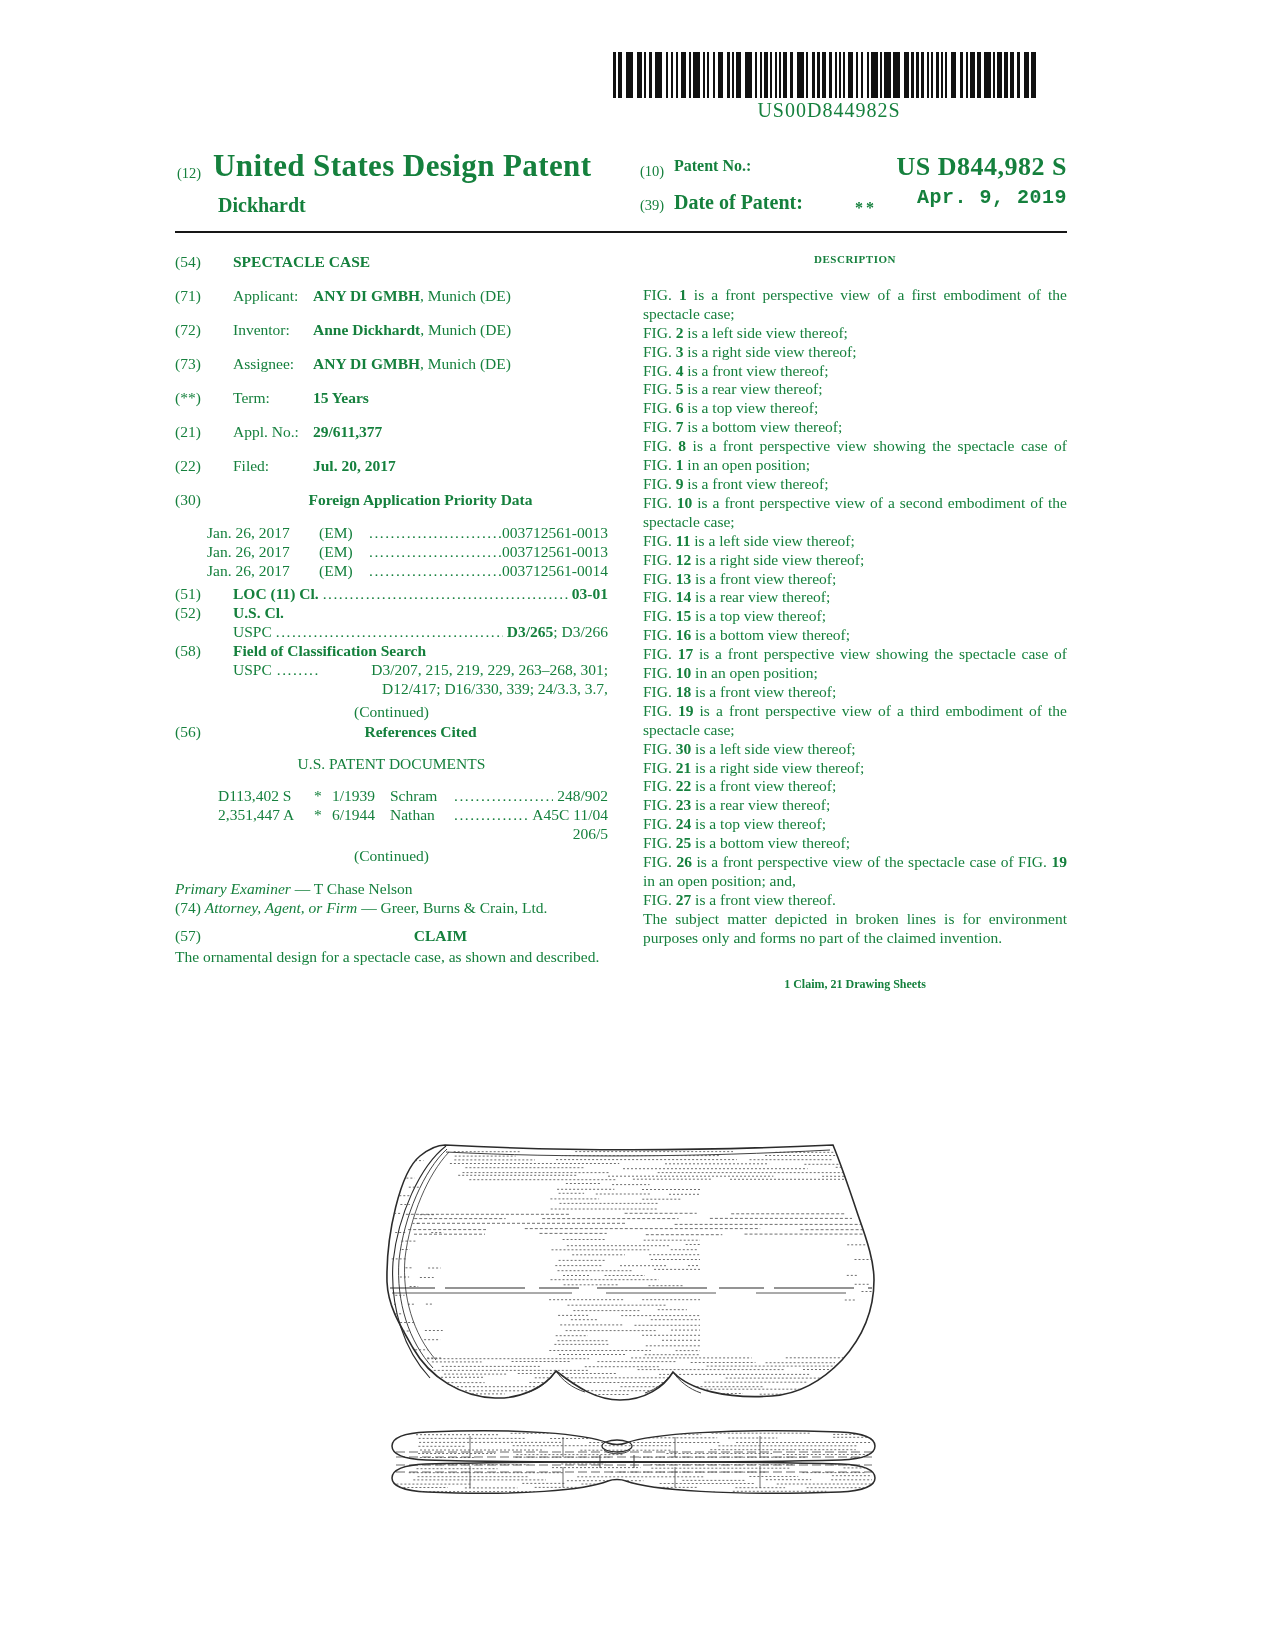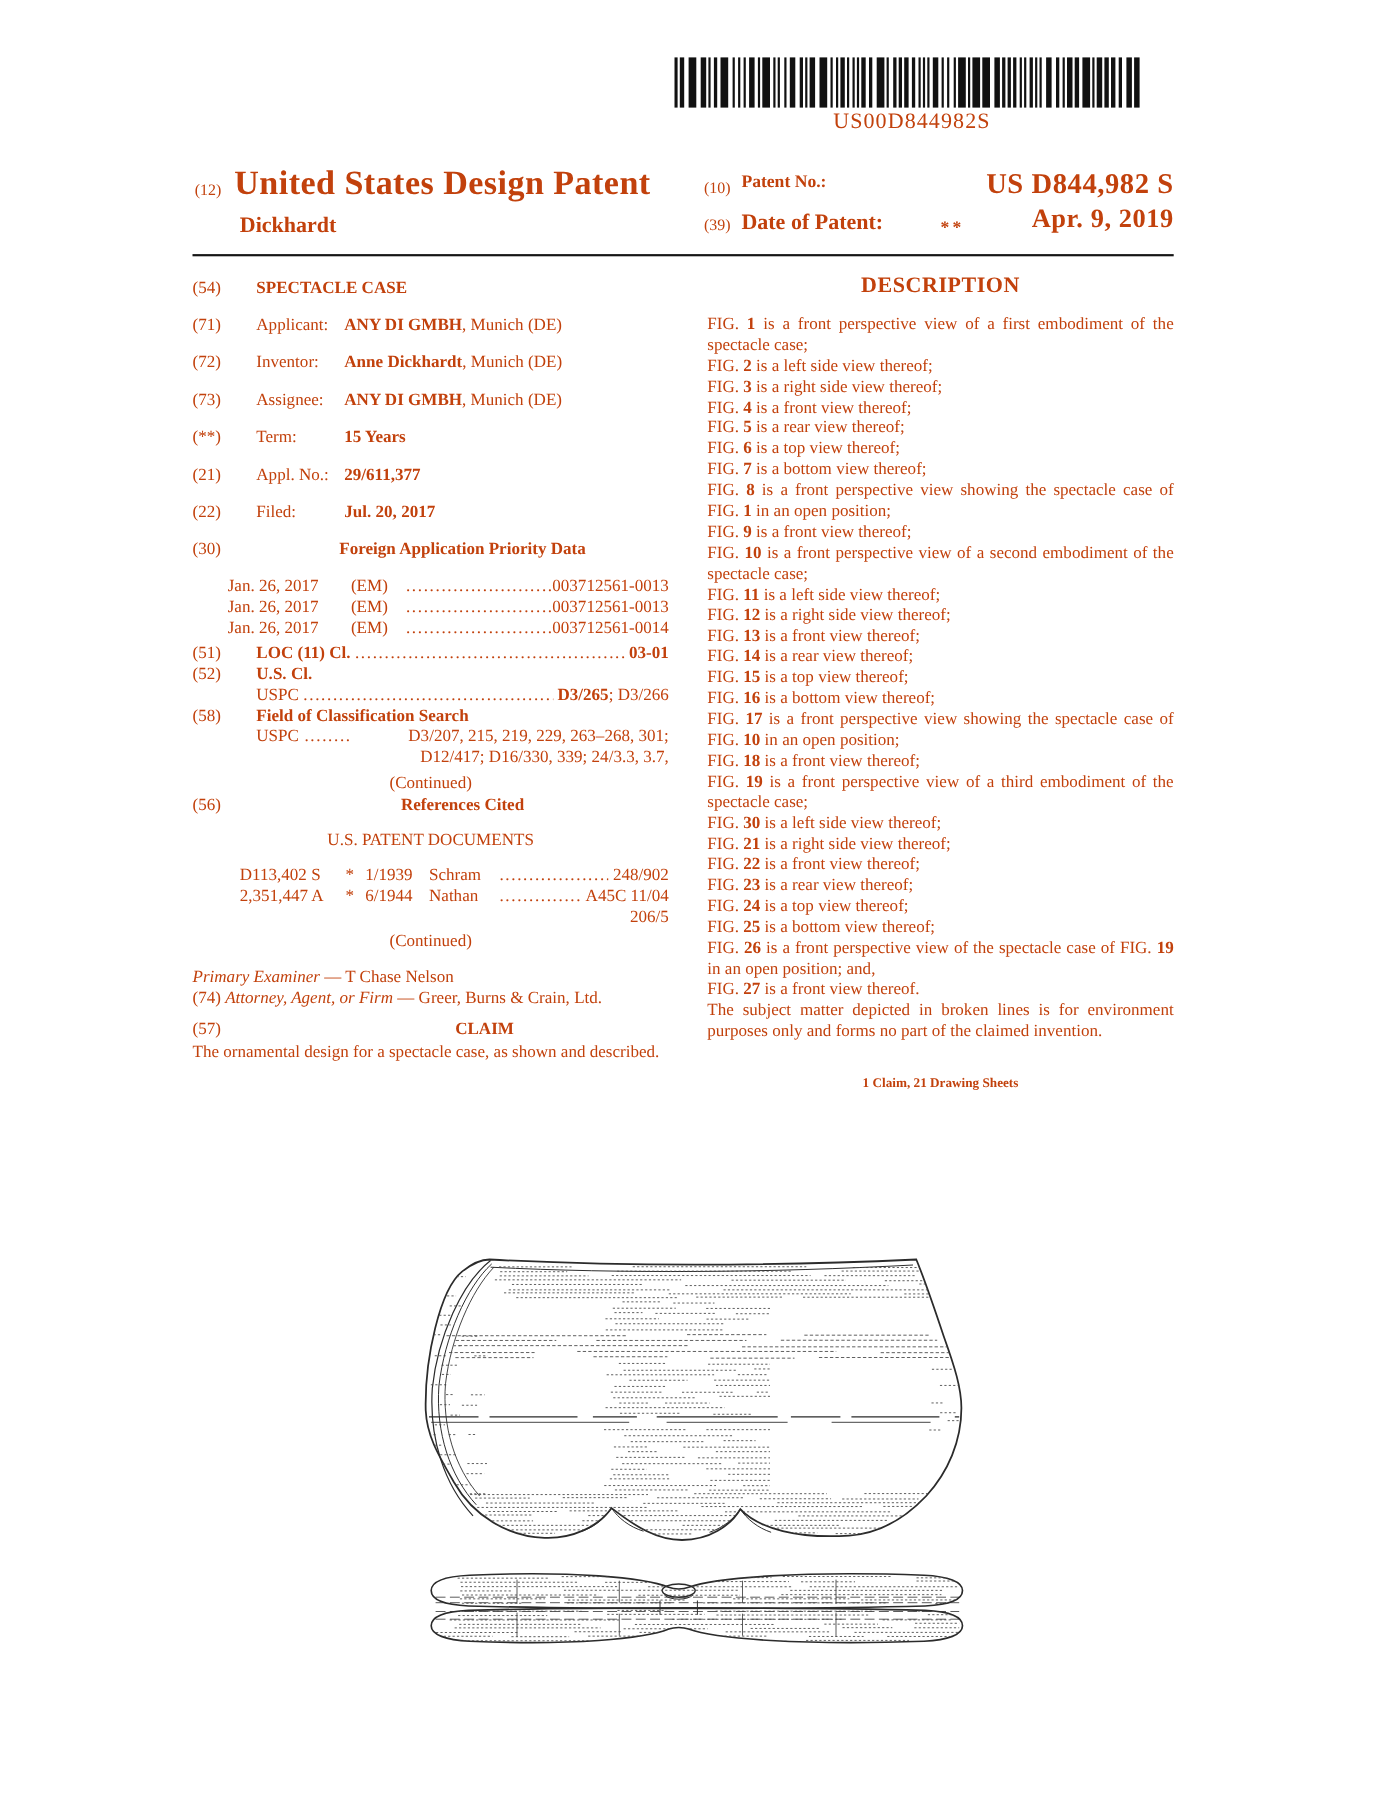--- a/index.html
+++ b/index.html
@@ -1,33 +1,33 @@
 <!DOCTYPE html>
 <html><head>
 <meta charset="utf-8">
 <style>
   html,body{margin:0;padding:0;background:#e8e8e8;}
   .page{position:relative;width:1268px;height:1641px;background:#ffffff;margin:0 auto;
-        font-family:"Liberation Serif","DejaVu Serif",serif;color:#c2410c;overflow:hidden;}
+        font-family:"Liberation Serif","DejaVu Serif",serif;color:#15803d;overflow:hidden;}
   .b{font-weight:bold;}
   .i{font-style:italic;}
   
   .barcode-wrap{position:absolute;left:613px;top:52px;width:432px;text-align:center;}
   .barcode-text{font-size:20px;letter-spacing:1px;margin-top:1px;}
   
   .inid{font-size:14.5px;}
   .h-title{position:absolute;left:213px;top:148px;font-size:31px;font-weight:bold;letter-spacing:0.4px;white-space:nowrap;}
   .h-surname{position:absolute;left:218px;top:194px;font-size:20px;font-weight:bold;}
   .h-inid12{position:absolute;left:177px;top:165px;}
   .h-inid10{position:absolute;left:640px;top:163px;}
   .h-inid45{position:absolute;left:640px;top:197px;}
   .h-pno-label{position:absolute;left:674px;top:157px;font-size:16px;font-weight:bold;}
   .h-date-label{position:absolute;left:674px;top:191px;font-size:20px;font-weight:bold;}
   .h-pno-value{position:absolute;right:201px;top:152px;font-size:26px;font-weight:bold;letter-spacing:0.5px;}
-  .h-date-value{position:absolute;right:201px;top:186px;font-size:24px;font-weight:bold;letter-spacing:0.5px;}
+  .h-date-value{position:absolute;right:201px;top:186px;font-size:20px;font-weight:bold;letter-spacing:0.5px;font-family:Liberation Mono, monospace;}
   .h-stars{position:absolute;left:855px;top:199px;font-size:16px;font-weight:bold;letter-spacing:3px;}
   .h-rule{position:absolute;left:175px;top:231px;width:892px;height:2px;background:#161616;}
   
   .col-left{position:absolute;left:175px;top:252px;width:433px;font-size:15.5px;line-height:19px;}
   .col-right{position:absolute;left:643px;top:250px;width:424px;font-size:15.5px;line-height:18.9px;}
   .f-row{display:flex;margin-bottom:15px;}
   .f-num{width:58px;flex:none;}
   .f-label{width:80px;flex:none;}
   .f-val{flex:1;}
   .center-flex{flex:1;text-align:center;}
@@ -38,21 +38,21 @@
   .cls-row{display:flex;line-height:19px;}
   .indent58{margin-left:58px;}
   .right-line{text-align:right;line-height:19px;}
   .center-line{text-align:center;line-height:19px;}
   .ref-row{display:flex;margin-left:43px;line-height:19px;}
   .r-id{width:96px;flex:none;}
   .r-star{width:18px;flex:none;}
   .r-date{width:58px;flex:none;}
   .r-name{width:64px;flex:none;}
   .just{text-align:justify;}
-  .d-head{text-align:center;font-weight:bold;font-size:20px;margin-bottom:17px;letter-spacing:0.5px;}
+  .d-head{text-align:center;font-weight:bold;font-size:11px;margin-bottom:17px;letter-spacing:0.5px;}
   .d-line{text-align:justify;}
   .sheets{text-align:center;font-weight:bold;margin-top:27px;font-size:12px;}
   .figure-svg{position:absolute;}
   svg{display:block;}
 </style>
 </head>
 <body>
 
 <div class="page">
 

